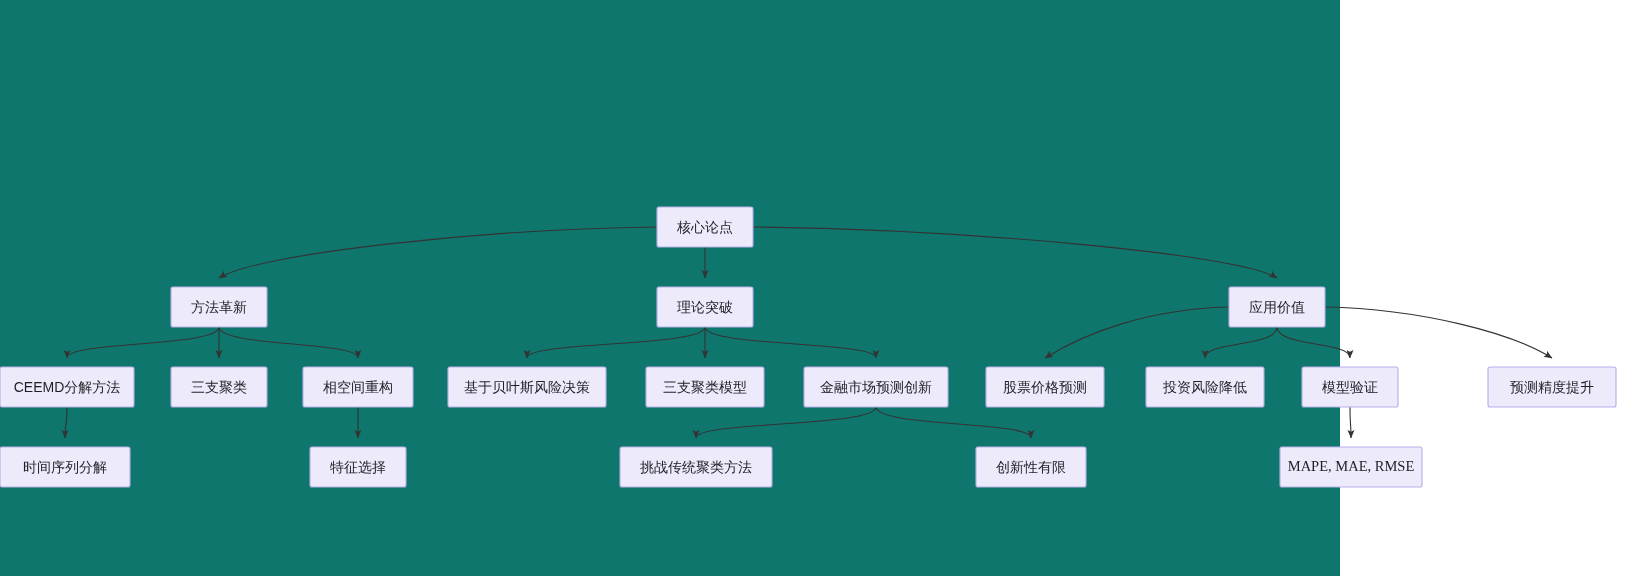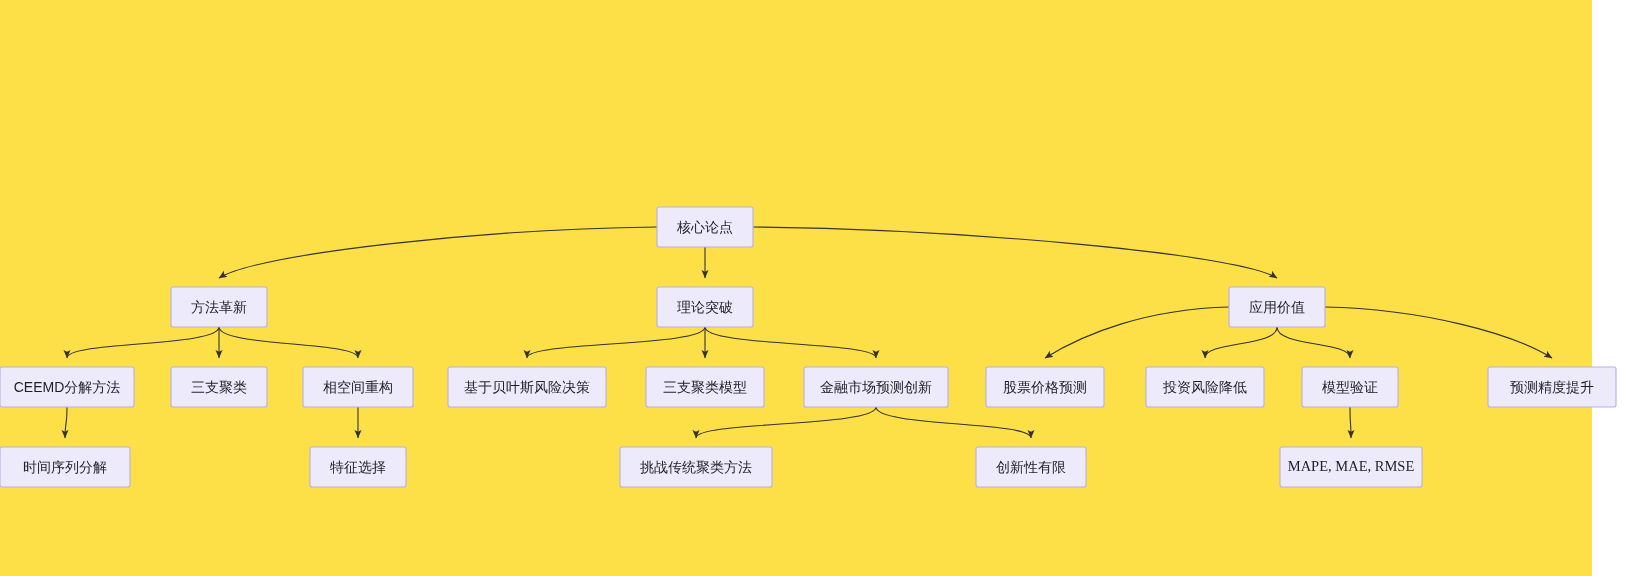--- a/index.html
+++ b/index.html
@@ -8,23 +8,23 @@
     background: #ffffff;
   }
   body {
     width: 1628px;
     height: 576px;
     overflow: hidden;
     font-family: "Liberation Sans", sans-serif;
   }
   #diagram-root {
     position: relative;
-    width: 1592px;
+    width: 1340px;
     height: 576px;
-    background: #fde047;
+    background: #0f766e;
     text-align: right;
   }
   svg#mindmap-svg {
     position: absolute;
     left: 0;
     top: 0;
     width: 1628px;
     height: 576px;
     display: block;
   }

